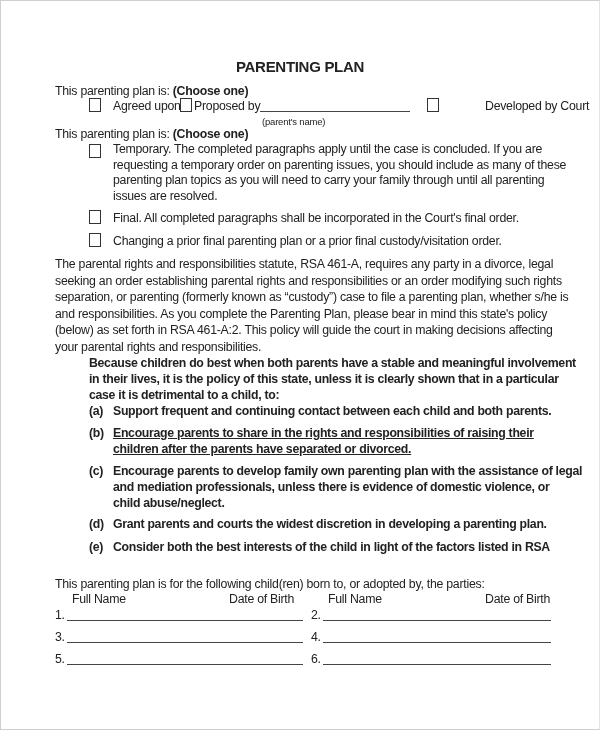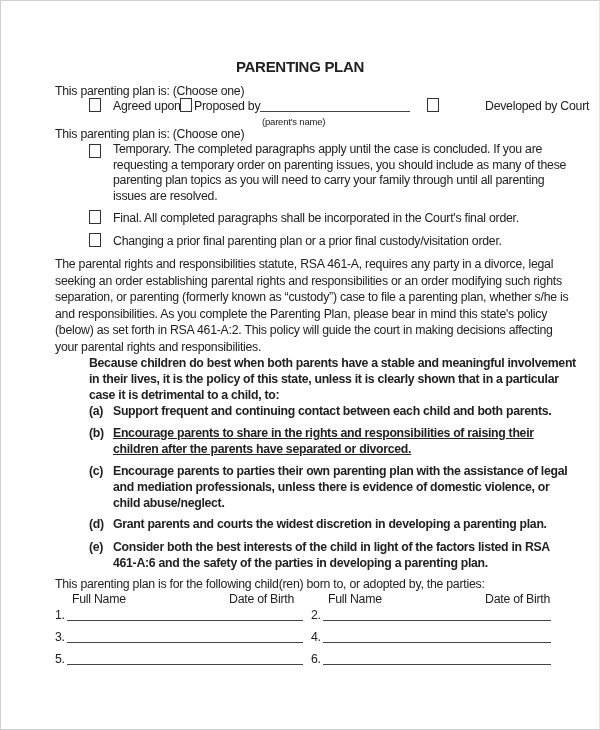--- a/index.html
+++ b/index.html
@@ -9,21 +9,21 @@
       position: relative; overflow: hidden;
     }
     .frame {
       position: absolute; left: 0; top: 0; width: 598px; height: 728px;
       border: 1px solid #cfcfcf; border-right-color: #e4e4e4; border-bottom-color: #cfcfcf;
     }
     .page { position: absolute; left: 0; top: 0; width: 600px; height: 730px; padding-left: 47px; }
     .abs { position: absolute; white-space: nowrap; }
     .title { top: 58px; left: 0; width: 600px; text-align: center; font-weight: bold; font-size: 15px; letter-spacing: -0.3px; }
     .txt { font-size: 12.3px; letter-spacing: -0.25px; line-height: 15px; }
-    .bold { font-weight: normal; }
+    .bold { font-weight: bold; }
     .cb { position: absolute; width: 10px; height: 12px; border: 1px solid #333; background: #fff; }
     .line { position: absolute; border-bottom: 1.5px solid #444; height: 0; }
     .small { font-size: 9.5px; letter-spacing: -0.2px; }
     .para { position: absolute; font-size: 12.3px; line-height: 16.8px; letter-spacing: -0.25px; white-space: nowrap; }
     .policy { font-weight: bold; font-size: 12.3px; letter-spacing: -0.3px; line-height: 16px; position: absolute; white-space: nowrap; }
     .lbl { position: absolute; font-size: 12.3px; letter-spacing: -0.25px; }
   </style>
 </head>
 <body>
 
@@ -87,34 +87,33 @@
   </div>
 
   <div class="policy" style="left:89px; top:425px;">(b)</div>
   <div class="policy" style="left:113px; top:425px;text-decoration:underline;">
     <div>Encourage parents to share in the rights and responsibilities of raising their</div>
     <div>children after the parents have separated or divorced.</div>
   </div>
 
   <div class="policy" style="left:89px; top:463px;">(c)</div>
   <div class="policy" style="left:113px; top:463px;">
-    <div>Encourage parents to parties their own parenting plan with the assistance of legal</div>
+    <div>Encourage parents to develop family own parenting plan with the assistance of legal</div>
     <div>and mediation professionals, unless there is evidence of domestic violence, or</div>
     <div>child abuse/neglect.</div>
   </div>
 
   <div class="policy" style="left:89px; top:516px;">(d)</div>
   <div class="policy" style="left:113px; top:516px;">
     <div>Grant parents and courts the widest discretion in developing a parenting plan.</div>
   </div>
 
   <div class="policy" style="left:89px; top:539px;">(e)</div>
   <div class="policy" style="left:113px; top:539px;">
     <div>Consider both the best interests of the child in light of the factors listed in RSA</div>
-    <div>461-A:6 and the safety of the parties in developing a parenting plan.</div>
   </div>
 
   <div class="abs txt" style="left:55px; top:577px;">This parenting plan is for the following child(ren) born to, or adopted by, the parties:</div>
 
   <div class="lbl" style="left:72px; top:592px;">Full Name</div>
   <div class="lbl" style="left:229px; top:592px;">Date of Birth</div>
   <div class="lbl" style="left:328px; top:592px;">Full Name</div>
   <div class="lbl" style="left:485px; top:592px;">Date of Birth</div>
 
   <div class="lbl" style="left:55px; top:608px;">1.</div>

